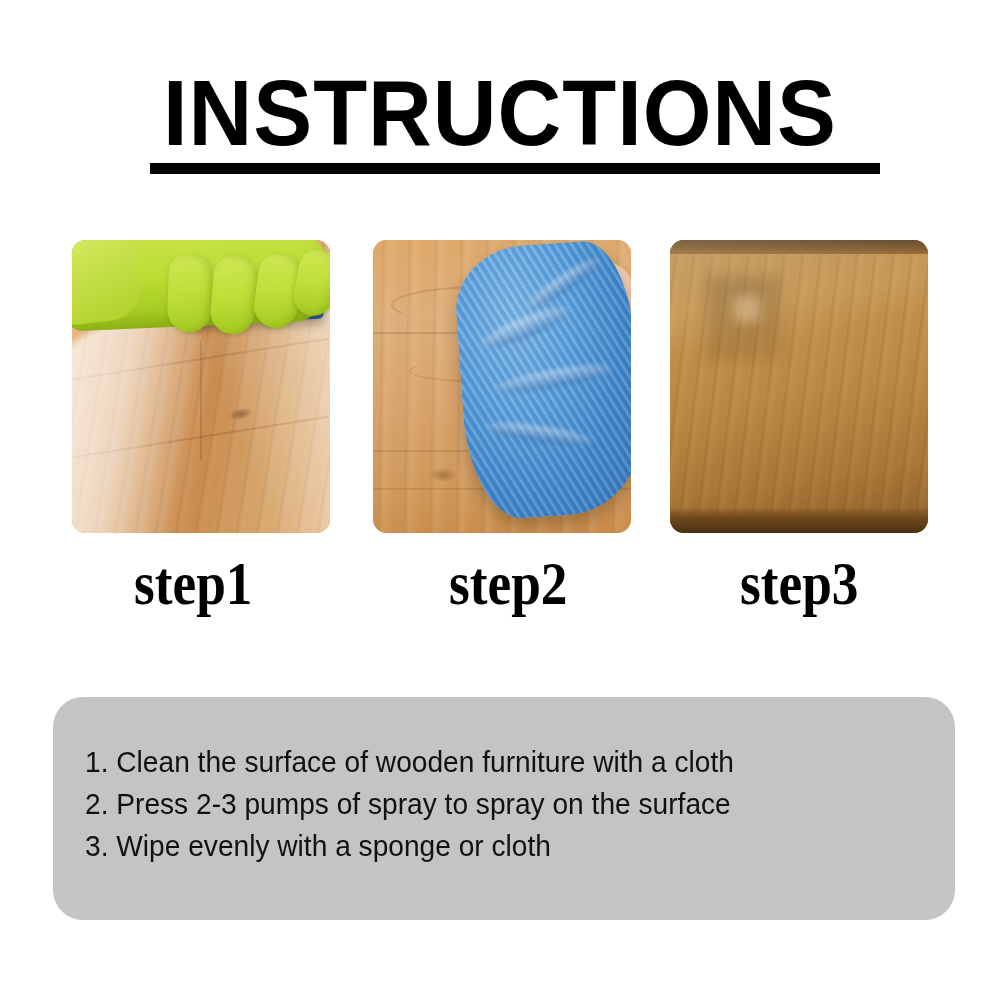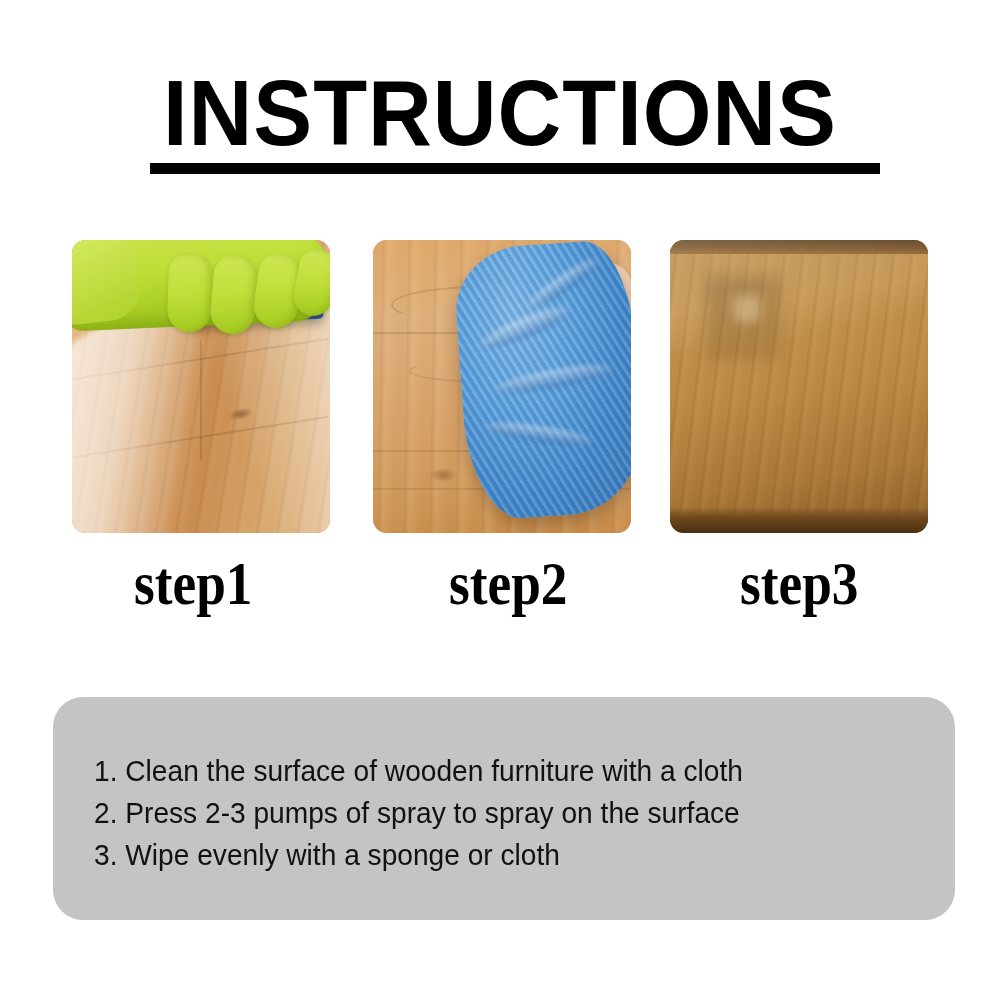--- a/index.html
+++ b/index.html
@@ -324,21 +324,21 @@
     width: 902px;
     height: 223px;
     background: #c4c4c4;
     border-radius: 30px;
   }
   .instruction-list {
     position: absolute;
     left: 32px;
     top: 44px;
     right: 24px;
-    margin: 9px;
+    margin: 0;
     padding: 0;
     list-style: none;
   }
   .instruction-item {
     font-family: "Liberation Sans", sans-serif;
     font-weight: 400;
     font-size: 29px;
     line-height: 42px;
     color: #111111;
     transform: scaleX(0.97);

